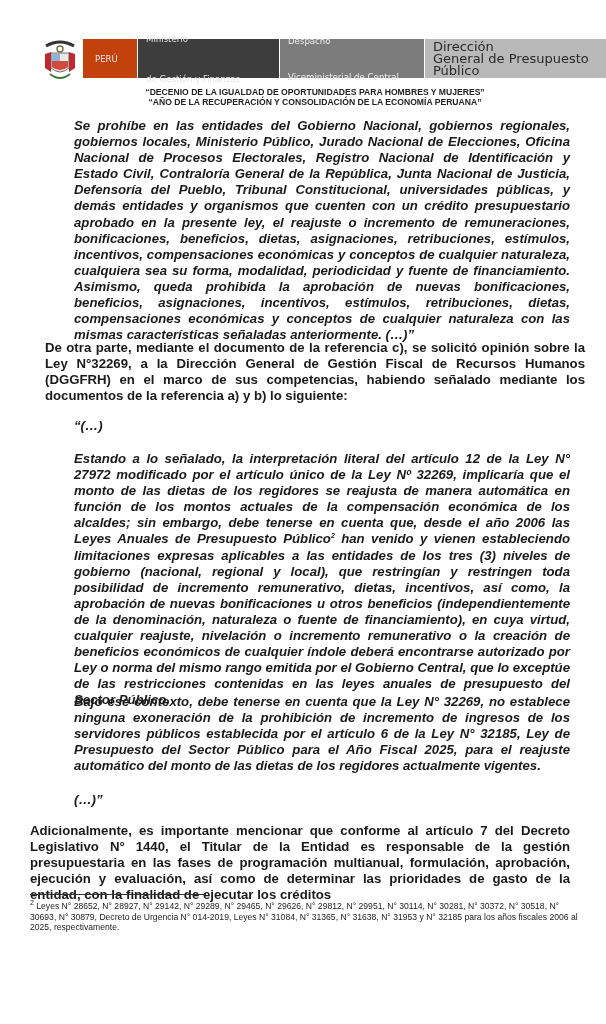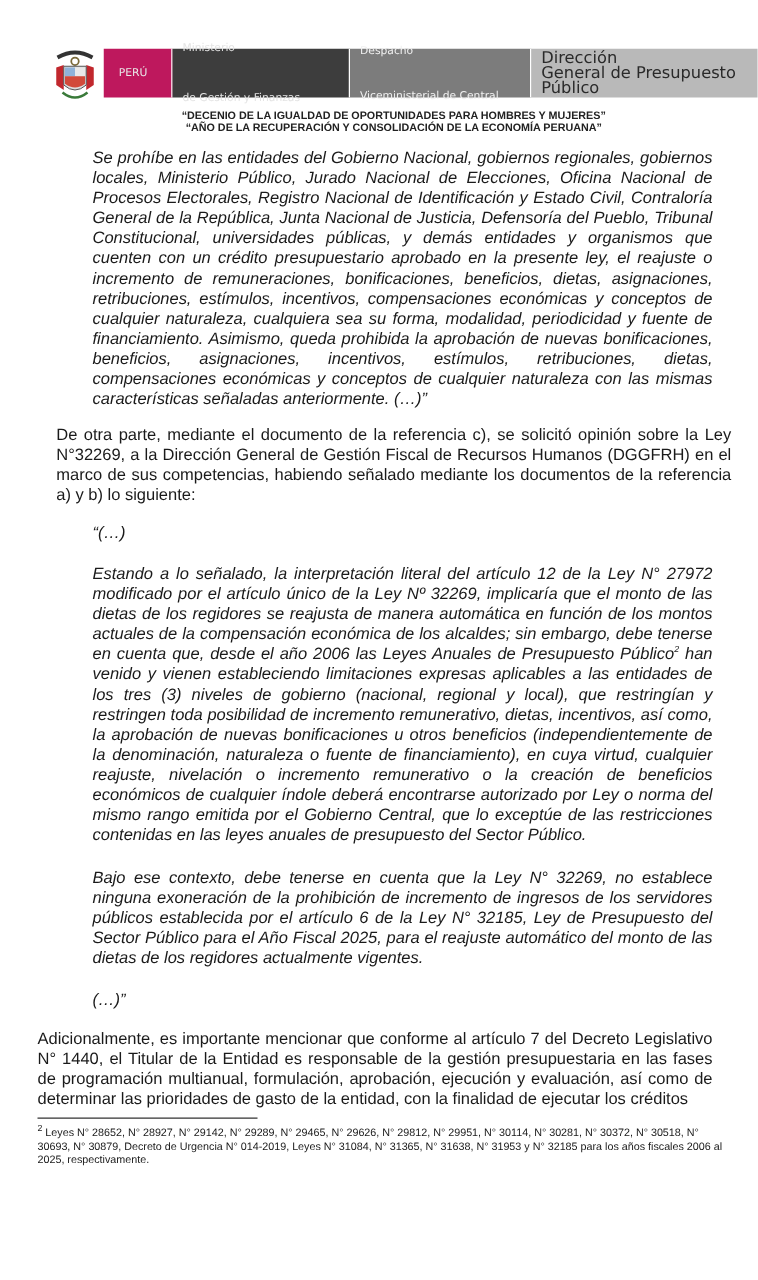--- a/index.html
+++ b/index.html
@@ -1,26 +1,26 @@
 <!DOCTYPE html>
 <html><head>
 <meta charset="utf-8">
 <style>
   html, body { margin: 0; padding: 0; background: #ffffff; }
   body { width: 606px; height: 1024px; position: relative; overflow: hidden; font-family: "Liberation Sans", sans-serif; color: #1a1a1a; }
   .header { position: absolute; left: 36px; top: 36px; width: 556px; height: 46px; }
   .crest { position: absolute; left: 4px; top: 2px; width: 40px; height: 44px; }
   .bar { position: absolute; left: 47px; top: 3px; height: 39px; display: flex; }
   .seg { height: 39px; display: flex; flex-direction: column; justify-content: center; font-family: "DejaVu Sans", sans-serif; font-size: 8.6px; line-height: 12px; padding-left: 8px; box-sizing: border-box; border-right: 1px solid #ffffff; }
-  .seg-peru { width: 55px; background: #be185d; color: #e8e8e8; padding-left: 12px; }
+  .seg-peru { width: 55px; background: #c2410c; color: #e8e8e8; padding-left: 12px; }
   .seg-min { width: 142px; background: #3d3d3d; color: #e4e4e4; gap: 28px; }
   .seg-desp { width: 145px; background: #7c7c7c; color: #f0f0f0; gap: 24px; }
   .seg-dir { width: 192px; background: #b9b9b9; color: #2a2a2a; font-size: 13px; border-right: none; }
   .decenio { position: absolute; left: 0; width: 606px; text-align: center; font-weight: bold; font-size: 8.6px; line-height: 10px; color: #222; padding-left: 12px; }
-  .p { position: absolute; text-align: justify; font-size: 13.2px; line-height: 16.1px; margin: 0; }
+  .p { position: absolute; text-align: justify; font-size: 13.2px; line-height: 16.1px; margin: 0; font-weight: bold; }
   .body { left: 30px; width: 540px; }
   .quote { left: 74px; width: 496px; font-style: italic; }
   .footline { position: absolute; left: 30px; top: 894px; width: 176px; border-top: 1px solid #333; }
   .footnote { position: absolute; left: 30px; top: 901px; width: 556px; font-size: 8.6px; line-height: 10.6px; text-align: left; }
   sup { font-size: 7px; vertical-align: super; line-height: 0; }
 </style>
 </head>
 <body>
 
 <div class="header">

